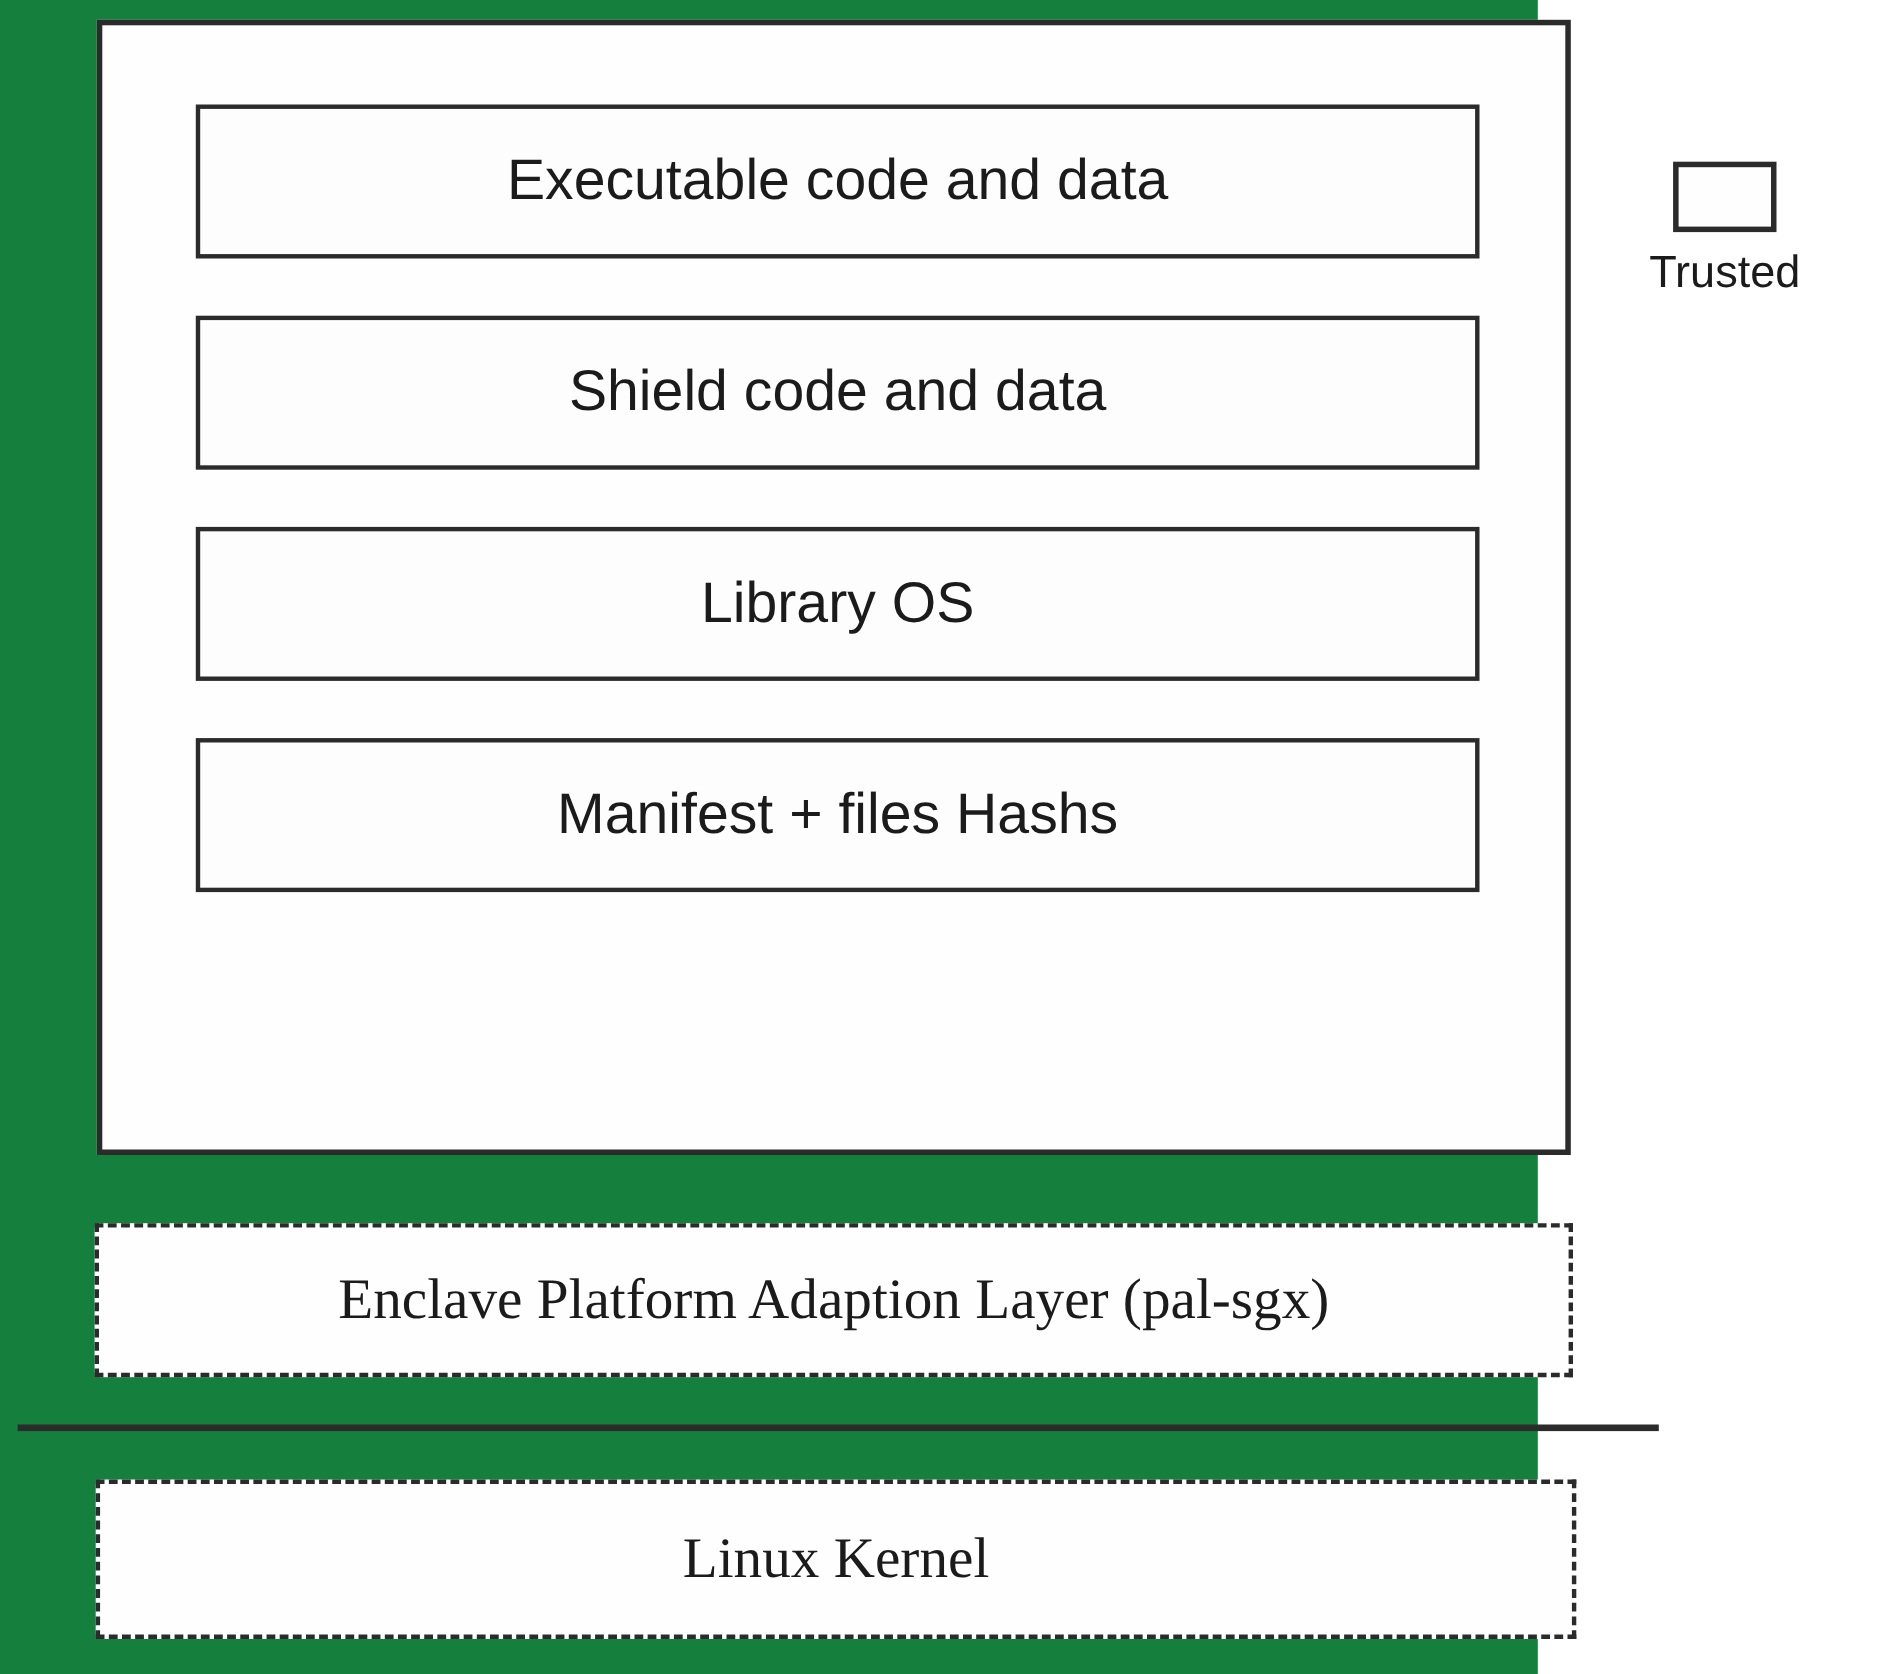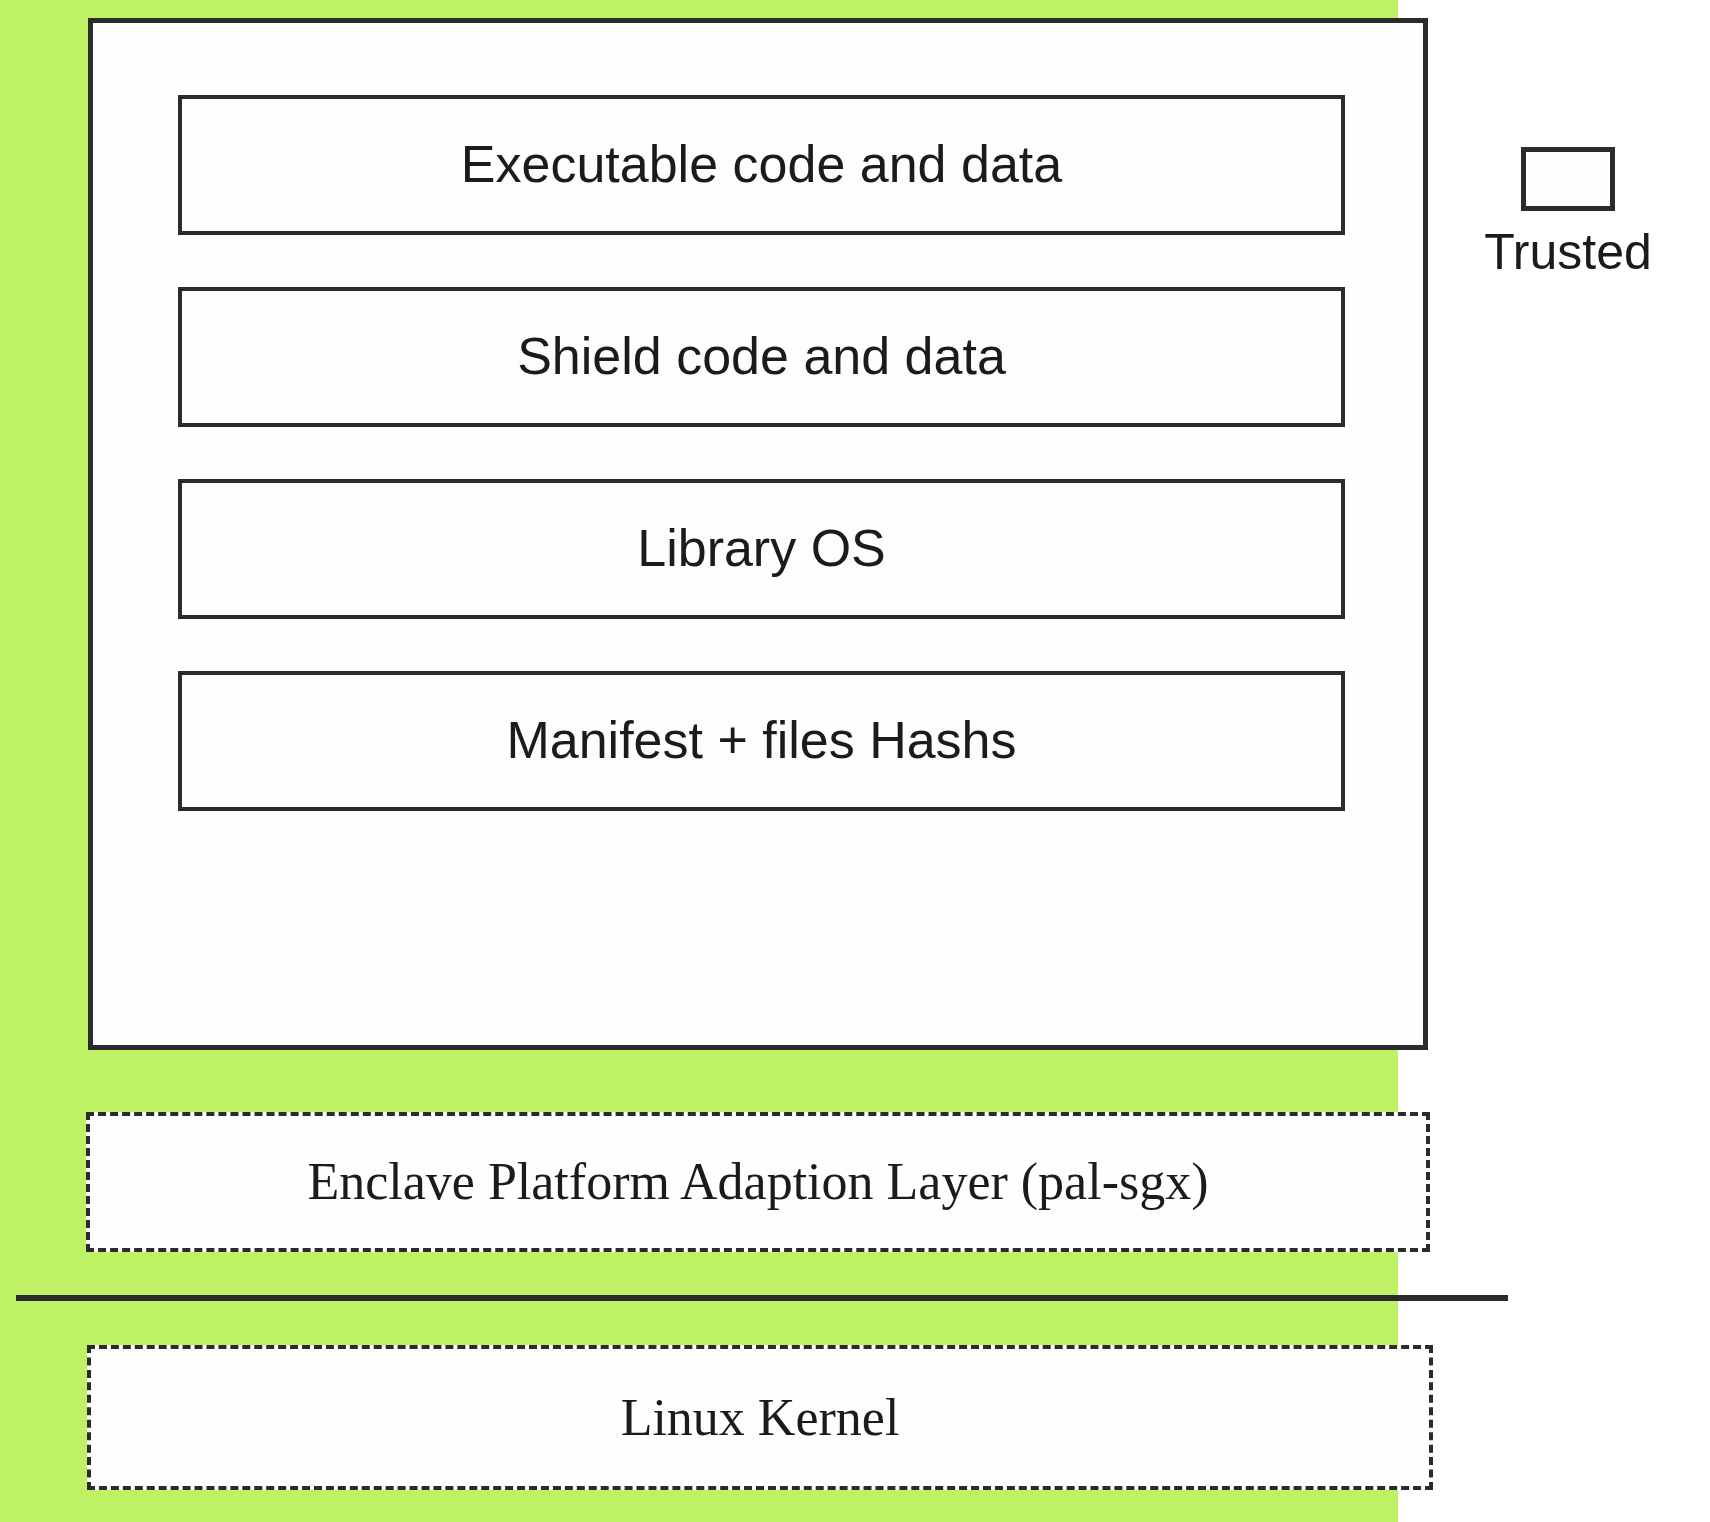--- a/index.html
+++ b/index.html
@@ -6,21 +6,21 @@
   html, body {
     width: 1710px; height: 1522px;
     background: #ffffff;
     font-family: "Liberation Sans", "DejaVu Sans", sans-serif;
     color: #1b1b1b;
     overflow: hidden;
   }
   .canvas {
     position: relative;
     width: 1398px; height: 1522px;
-    background: #bef264;
+    background: #15803d;
   }
   
   .enclave-box {
     position: absolute;
     left: 88px; top: 18px;
     width: 1340px; height: 1032px;
     border: 5px solid #2b2b2b;
     background: #fefefe;
     display: flex;
     flex-direction: column;
@@ -84,21 +84,21 @@
     border: 5px solid #2b2b2b;
     background: #fefefe;
   }
   .legend-swatch-dashed {
     width: 100px; height: 75px;
     border: 4px dashed #2b2b2b;
     background: #fefefe;
   }
   .legend-label {
     margin-top: 14px;
-    font-size: 50px;
+    font-size: 41px;
     line-height: 1.1;
     color: #1b1b1b;
     white-space: nowrap;
     text-align: center;
   }
 </style>
 </head>
 <body>
 
 <div class="canvas">

